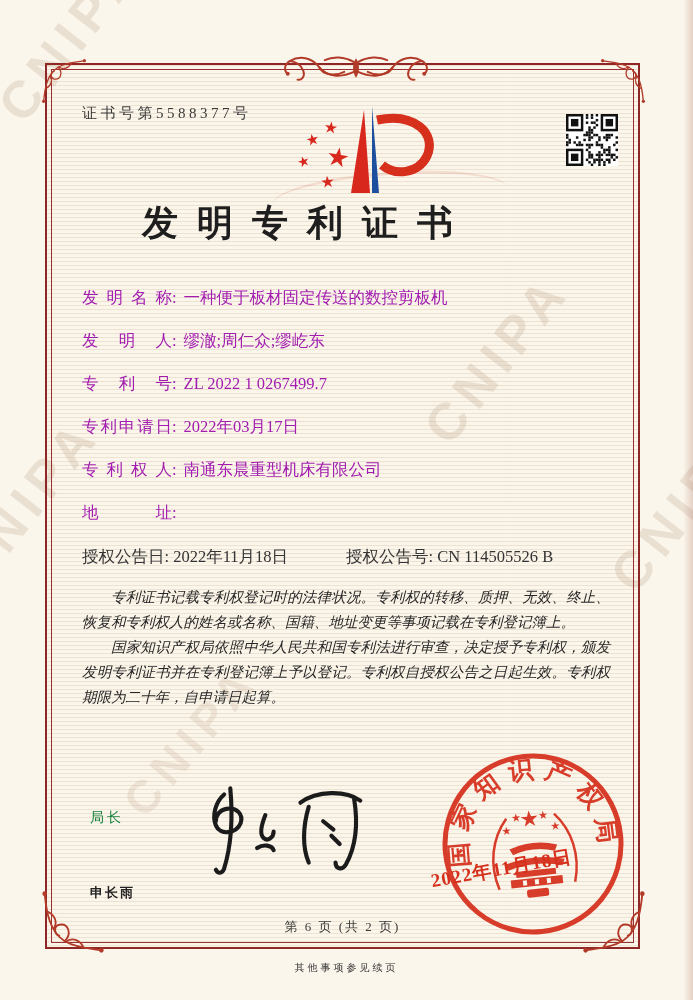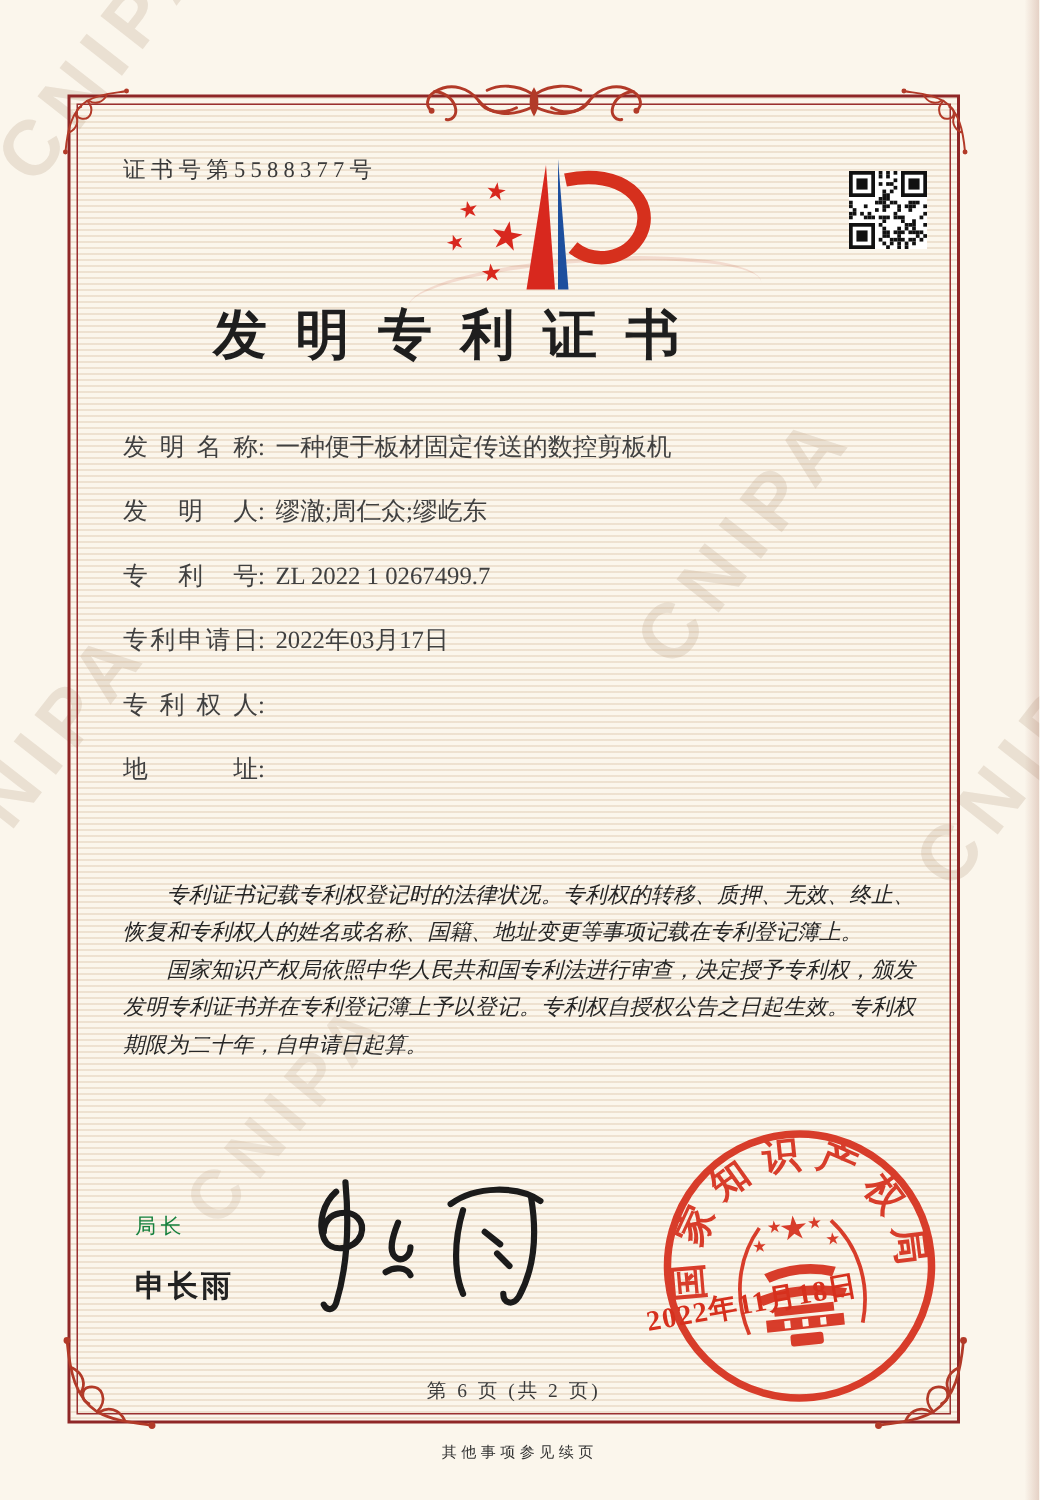--- a/index.html
+++ b/index.html
@@ -29,32 +29,32 @@
   .c-bl{left:41px;bottom:46px;transform:scaleY(-1);}
   .c-br{right:47px;bottom:46px;transform:scale(-1,-1);}
   .ghost-arc{position:absolute;left:272px;top:172px;width:236px;height:46px;border-radius:50%;
          border-top:3px solid rgba(205,85,62,.16);transform:rotate(-4deg);z-index:1;}
   
   .cert-no{position:absolute;left:82px;top:104px;font-size:15px;letter-spacing:3.5px;color:#3a3a3a;z-index:4;}
   .logo{position:absolute;left:285px;top:96px;width:165px;height:102px;z-index:4;}
   .qr{position:absolute;left:566px;top:114px;width:52px;height:52px;z-index:4;}
   .title{position:absolute;left:45px;top:199px;width:505px;text-align:center;
          font-size:36px;font-weight:700;letter-spacing:19px;text-indent:19px;color:#1e1e1e;z-index:4;}
-  .fields{position:absolute;left:82px;top:289px;width:520px;z-index:4;font-size:16.5px;color:#404040;}
+  .fields{position:absolute;left:82px;top:289px;width:520px;z-index:4;font-size:16.5px;color:#a21caf;}
   .frow{display:flex;line-height:18px;margin-bottom:25px;white-space:nowrap;}
   .flabel{display:inline-block;width:90px;text-align:justify;text-align-last:justify;flex:0 0 90px;}
   .fcolon{margin-right:7px;}
   .grant-row{position:absolute;left:82px;top:548px;width:540px;display:flex;z-index:4;
          font-size:16.5px;color:#333;white-space:nowrap;line-height:18px;}
   .grant-row .pair2{margin-left:58px;}
   .body-text{position:absolute;left:82px;top:585px;width:528px;z-index:4;
          font-size:14.5px;font-style:italic;line-height:25px;text-align:justify;color:#262626;}
   .body-text p{margin:0;text-indent:2em;}
   .director-title{position:absolute;left:90px;top:809px;font-size:14px;letter-spacing:3px;color:#15803d;z-index:4;}
-  .director-name{position:absolute;left:90px;top:844px;font-size:20px;letter-spacing:2px;font-weight:700;color:#222;z-index:4;}
+  .director-name{position:absolute;left:90px;top:884px;font-size:13px;letter-spacing:2px;font-weight:700;color:#222;z-index:4;}
   .signature{position:absolute;left:192px;top:780px;width:188px;height:98px;z-index:4;}
   .seal{position:absolute;left:437px;top:748px;width:192px;height:192px;z-index:5;opacity:.93;}
   .seal-ring-text{font:700 25px "Liberation Serif",serif;letter-spacing:9px;fill:#d6301d;}
   .seal-date{position:absolute;left:430px;top:856px;z-index:6;transform:rotate(-10deg);
          font-size:19px;font-weight:700;color:#d6301d;letter-spacing:1px;white-space:nowrap;}
   .page-info{position:absolute;left:45px;top:918px;width:595px;text-align:center;
          font-size:13px;letter-spacing:2px;color:#3a3a3a;z-index:4;}
   .footer-note{position:absolute;left:0;top:961px;width:693px;text-align:center;
          font-size:10px;letter-spacing:3px;color:#333;z-index:4;}
   .orn-stroke{stroke:#b23a28;stroke-width:2;fill:none;stroke-linecap:round;}
@@ -267,27 +267,36 @@
         <span>ZL 2022 1 0267499.7</span>
     </div>
     <div class="frow">
       <span class="flabel">专利申请日</span>
         <span class="fcolon">: </span>
         <span>2022年03月17日</span>
     </div>
     <div class="frow">
       <span class="flabel">专利权人</span>
         <span class="fcolon">: </span>
+        <span>南通东晨重型机床有限公司</span>
     </div>
     <div class="frow">
       <span class="flabel">地址</span>
         <span class="fcolon">: </span>
     </div>
   </div>
 
+  <div class="grant-row">
+    <span>
+      <span>授权公告日</span><span>: </span><span>2022年11月18日</span>
+    </span>
+    <span class="pair2">
+      <span>授权公告号</span><span>: </span><span>CN 114505526 B</span>
+    </span>
+  </div>
 
   <div class="body-text">
     <p>专利证书记载专利权登记时的法律状况。专利权的转移、质押、无效、终止、恢复和专利权人的姓名或名称、国籍、地址变更等事项记载在专利登记簿上。</p>
     <p>国家知识产权局依照中华人民共和国专利法进行审查，决定授予专利权，颁发发明专利证书并在专利登记簿上予以登记。专利权自授权公告之日起生效。专利权期限为二十年，自申请日起算。</p>
   </div>
 
   <div class="director-title">局长</div>
   <div class="director-name">申长雨</div>
 
   <svg class="signature" viewBox="0 0 180 95">

